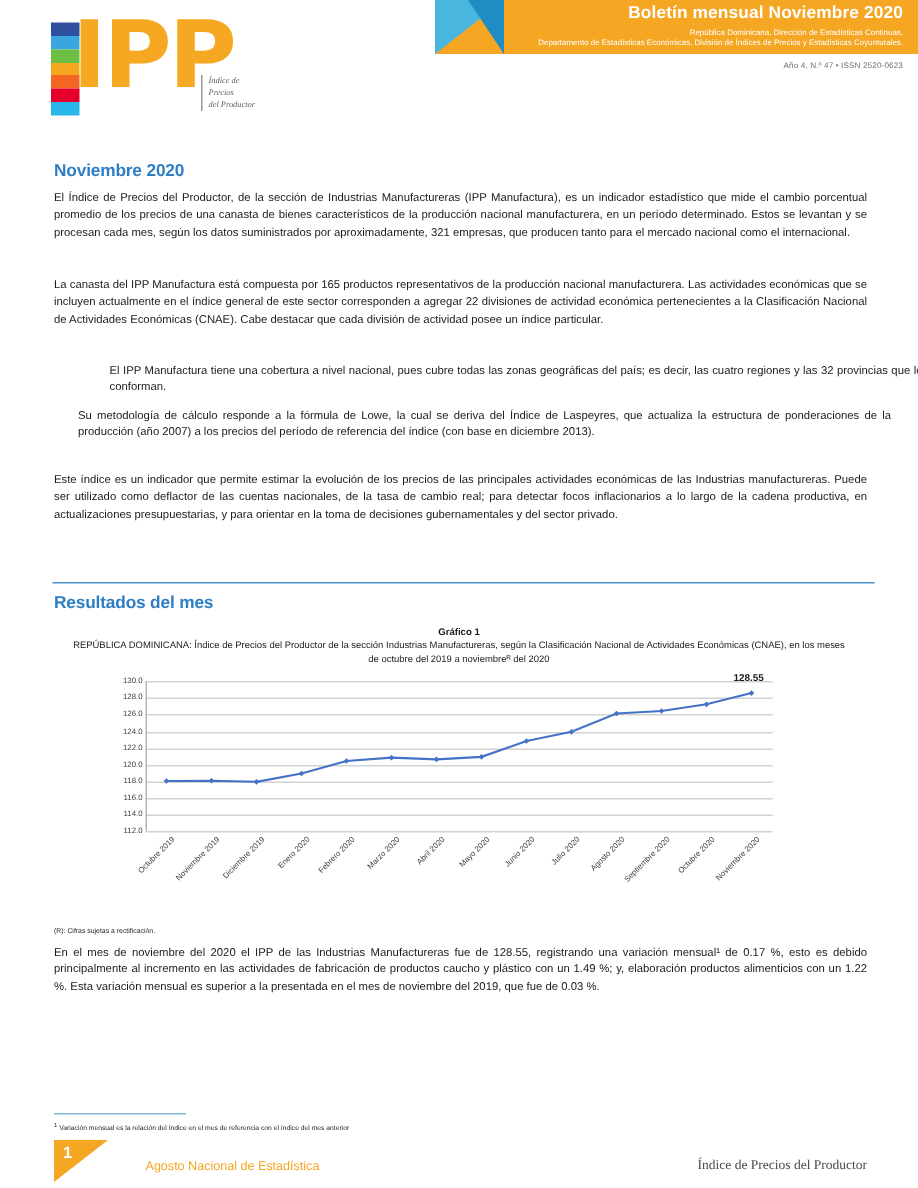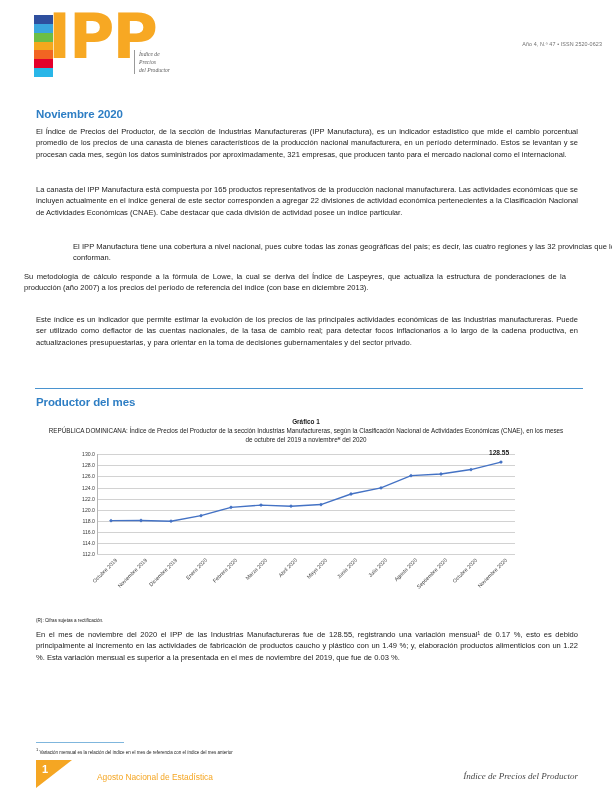--- a/index.html
+++ b/index.html
@@ -99,21 +99,21 @@
     line-height: 1.52;
     text-align: justify;
     color: #1b1b1b;
     font-family: Liberation Sans, sans-serif;
   }
 
   .t-nov2020 { position: absolute; left: 36px; top: 108px; }
   .p1 { position: absolute; left: 36px; top: 126px; width: 542px; }
   .p2 { position: absolute; left: 36px; top: 184px; width: 542px; }
   .p3 { position: absolute; left: 36px; top: 241px; width: 542px; margin-left: 37px; }
-  .p4 { position: absolute; left: 24px; top: 271px; width: 542px; }
+  .p4 { position: absolute; left: 52px; top: 271px; width: 542px; }
   .p5 { position: absolute; left: 36px; top: 314px; width: 542px; }
 
   .hr-res { position: absolute; left: 0; top: 388px; }
   .t-res { position: absolute; left: 36px; top: 396px; }
 
   
   .chart-wrap { position: absolute; left: 0; top: 418px; width: 612px; }
   .chart-num {
     text-align: center; font-size: 6.4px; font-weight: 700;
     color: #1b1b1b;
@@ -190,21 +190,20 @@
     color: #ffffff; font-size: 11px; font-weight: 700;
   }
   .foot-org {
     position: absolute; left: 97px; top: 772px;
     font-size: 8.4px; color: #f5a623;
   }
   .foot-right {
     position: absolute; right: 34px; top: 771px;
     font-size: 9px; color: #4a4a4a;
     font-family: "Liberation Serif", serif;
-    font-style: italic;
   }
 </style>
 </head>
 <body>
 
 <div class="page">
 
   <div class="header">
 
     <div class="logo-block">
@@ -219,35 +218,42 @@
         </div>
       <div class="logo-letters">IPP</div>
       <div class="logo-sub">
         <div>Índice de</div>
         <div>Precios</div>
         <div>del Productor</div>
       </div>
     </div>
 
 
+    <div class="banner">
+      <div class="banner-corner"></div>
+      <div class="banner-corner2"></div>
+      <div class="banner-title">Boletín mensual Noviembre 2020</div>
+      <div class="banner-line banner-l1">República Dominicana, Dirección de Estadísticas Continuas,</div>
+      <div class="banner-line banner-l2">Departamento de Estadísticas Económicas, División de Índices de Precios y Estadísticas Coyunturales.</div>
+    </div>
     <div class="banner-issn">Año 4, N.º 47 • ISSN 2520-0623</div>
   </div>
 
   <div class="content">
 
     <div class="section-title t-nov2020">Noviembre 2020</div>
 
     <p class="body p1">El Índice de Precios del Productor, de la sección de Industrias Manufactureras (IPP Manufactura), es un indicador estadístico que mide el cambio porcentual promedio de los precios de una canasta de bienes característicos de la producción nacional manufacturera, en un período determinado. Estos se levantan y se procesan cada mes, según los datos suministrados por aproximadamente, 321 empresas, que producen tanto para el mercado nacional como el internacional.</p>
     <p class="body p2">La canasta del IPP Manufactura está compuesta por 165 productos representativos de la producción nacional manufacturera. Las actividades económicas que se incluyen actualmente en el índice general de este sector corresponden a agregar 22 divisiones de actividad económica pertenecientes a la Clasificación Nacional de Actividades Económicas (CNAE). Cabe destacar que cada división de actividad posee un índice particular.</p>
     <p class="body p3">El IPP Manufactura tiene una cobertura a nivel nacional, pues cubre todas las zonas geográficas del país; es decir, las cuatro regiones y las 32 provincias que lo conforman.</p>
     <p class="body p4">Su metodología de cálculo responde a la fórmula de Lowe, la cual se deriva del Índice de Laspeyres, que actualiza la estructura de ponderaciones de la producción (año 2007) a los precios del período de referencia del índice (con base en diciembre 2013).</p>
     <p class="body p5">Este índice es un indicador que permite estimar la evolución de los precios de las principales actividades económicas de las Industrias manufactureras. Puede ser utilizado como deflactor de las cuentas nacionales, de la tasa de cambio real; para detectar focos inflacionarios a lo largo de la cadena productiva, en actualizaciones presupuestarias, y para orientar en la toma de decisiones gubernamentales y del sector privado.</p>
 
     <div class="rule-blue hr-res"></div>
-    <div class="section-title t-res">Productor del mes</div>
+    <div class="section-title t-res">Resultados del mes</div>
 
     <div class="chart-wrap">
       <div class="chart-num">Gráfico 1</div>
       <div class="chart-cap">REPÚBLICA DOMINICANA: Índice de Precios del Productor de la sección Industrias Manufactureras, según la Clasificación Nacional de Actividades Económicas (CNAE), en los meses de octubre del 2019 a noviembreᴿ del 2020</div>
 
       <div class="plot-area">
         <div class="ylabels">
             <div style="top: 0px;">130.0</div>
             <div style="top: 11.1111px;">128.0</div>
             <div style="top: 22.2222px;">126.0</div>

